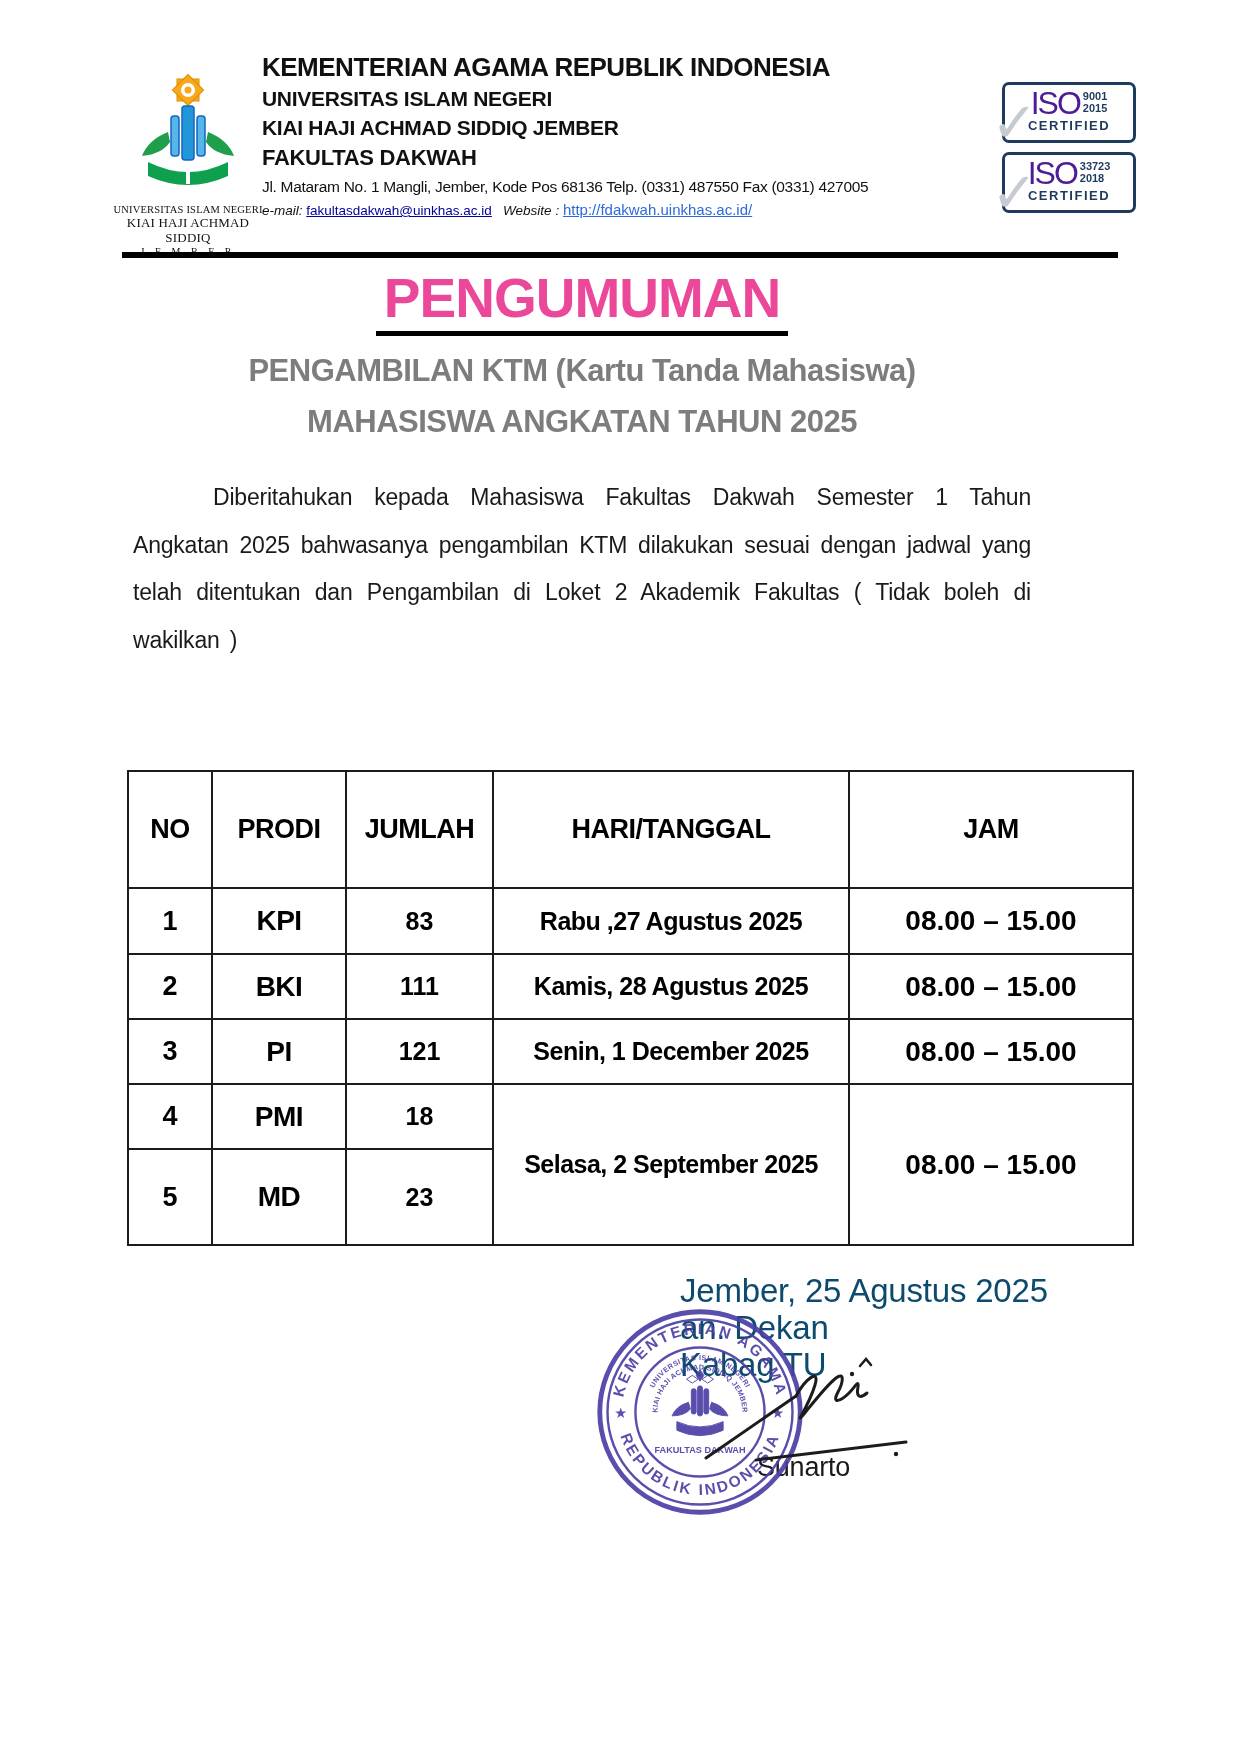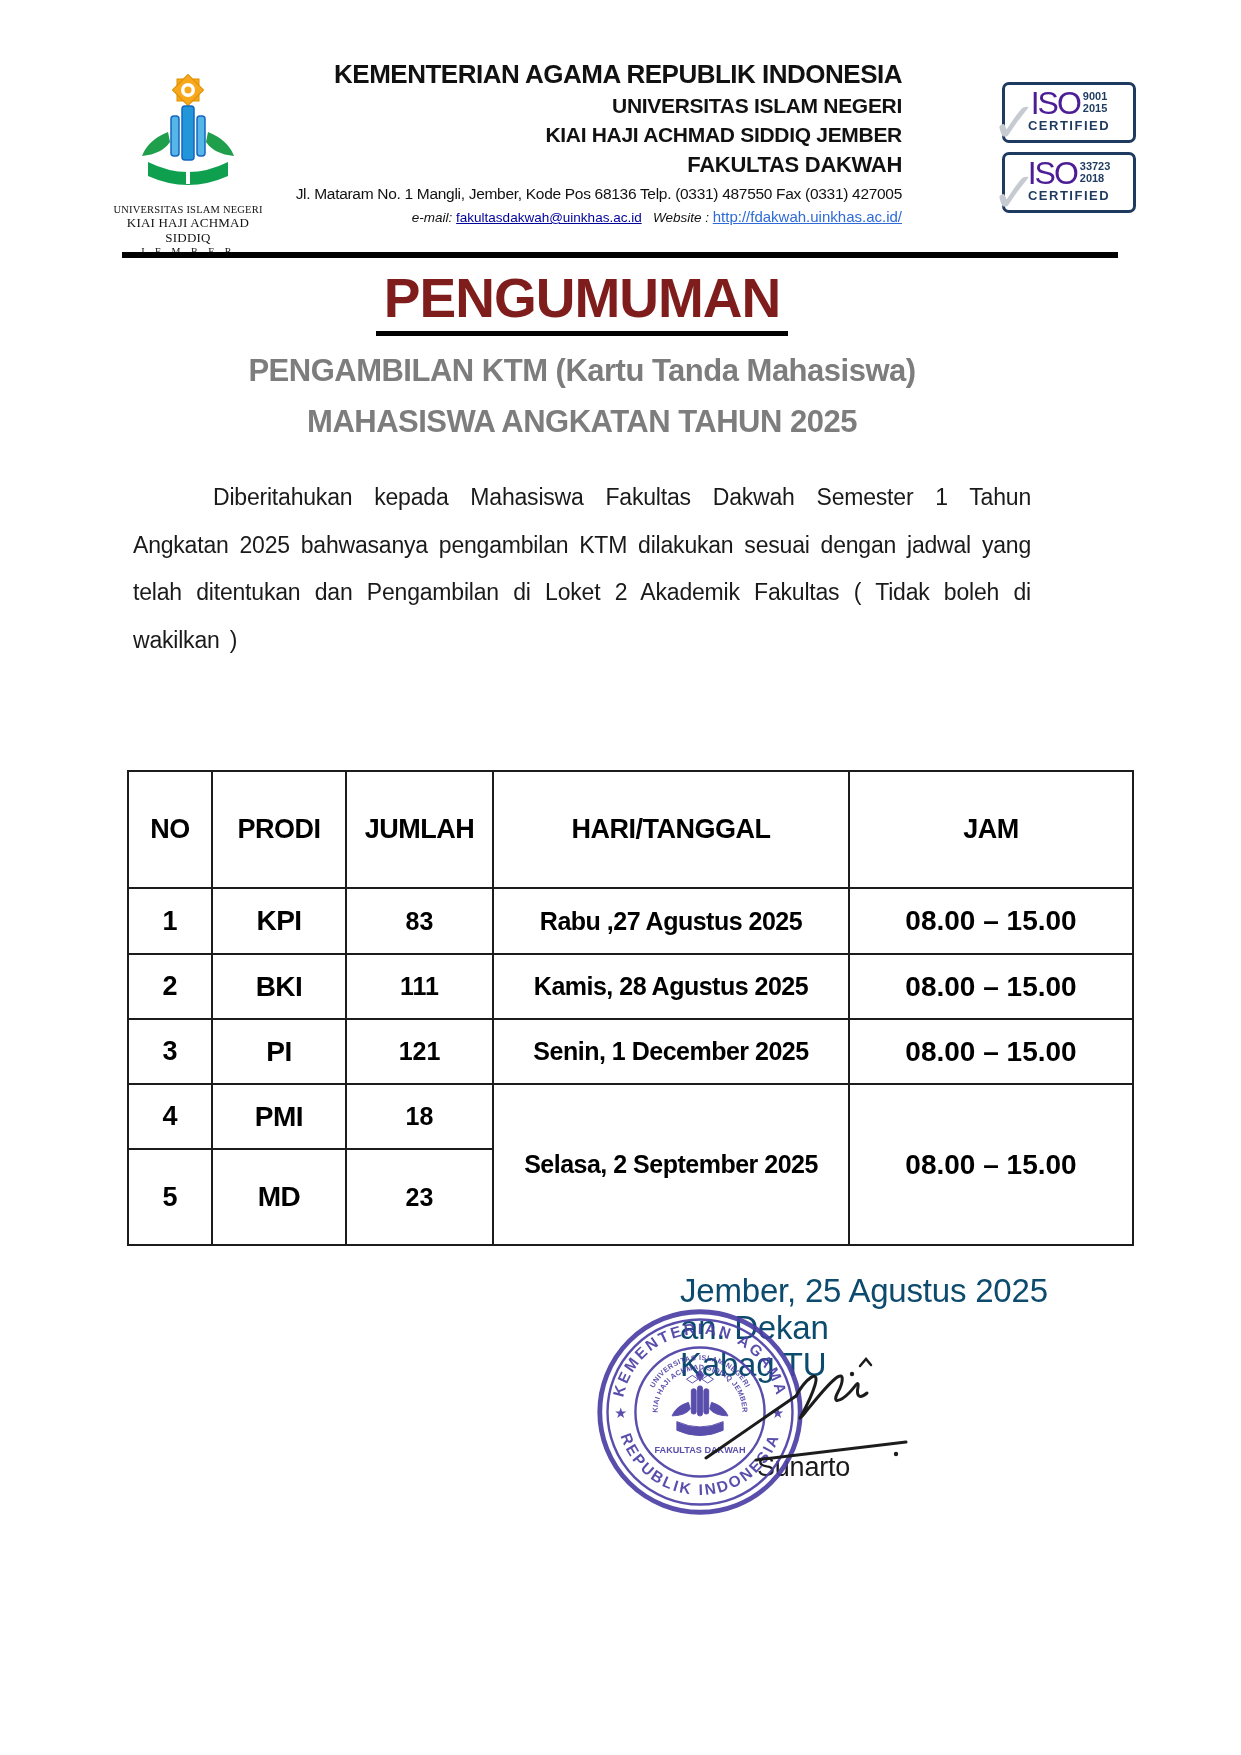--- a/index.html
+++ b/index.html
@@ -7,21 +7,21 @@
   body{font-family:"Liberation Sans", sans-serif; color:#111;}
   .page{position:relative;width:1241px;height:1755px;background:#fff;overflow:hidden;margin:0 auto;}
 
   
   .logo-block{position:absolute;left:110px;top:70px;width:156px;text-align:center;}
   .logo-caption{margin-top:2px;font-family:"Liberation Serif", serif;color:#111;line-height:1.15;}
   .logo-caption .lc1{font-size:10.5px;letter-spacing:.2px;}
   .logo-caption .lc2{font-size:13px;font-weight:normal;letter-spacing:.2px;}
   .logo-caption .lc3{font-size:10px;letter-spacing:4px;}
 
-  .letterhead-text{position:absolute;left:262px;top:59px;width:640px;text-align:right;}
+  .letterhead-text{position:absolute;left:262px;top:52px;width:640px;text-align:left;}
   .lh-ministry{font-size:26px;font-weight:bold;letter-spacing:-.5px;white-space:nowrap;}
   .lh-uni1{font-size:21px;font-weight:bold;margin-top:4px;letter-spacing:-.3px;}
   .lh-uni2{font-size:21px;font-weight:bold;margin-top:5px;letter-spacing:-.3px;}
   .lh-fac{font-size:22px;font-weight:bold;margin-top:5px;letter-spacing:-.3px;}
   .lh-addr{font-size:15.5px;margin-top:7px;letter-spacing:-.3px;white-space:nowrap;}
   .lh-contact{font-size:13.5px;margin-top:5px;white-space:nowrap;}
   .lh-contact .lbl{font-style:italic;color:#111;}
   .lh-contact a{text-decoration:underline;cursor:pointer;}
   .link-email{color:#00009b;}
   .link-web{color:#2e6bd8;font-size:15px;}
@@ -31,21 +31,21 @@
   .iso-check{position:absolute;left:-14px;top:10px;font-size:56px;font-weight:bold;color:#c6cad1;line-height:1;z-index:1;font-family:"DejaVu Sans", sans-serif;}
   .iso-row{position:relative;z-index:2;display:flex;justify-content:center;align-items:flex-start;margin-top:2px;}
   .iso-word{font-size:32px;font-weight:400;color:#4c1d95;letter-spacing:-2px;line-height:1;}
   .iso-nums{display:flex;flex-direction:column;font-size:11px;font-weight:bold;color:#1e3a5f;line-height:1.1;margin-left:3px;margin-top:3px;}
   .iso-cert{position:relative;z-index:2;text-align:center;font-size:13px;font-weight:bold;color:#1e3a5f;letter-spacing:1.5px;margin-top:-1px;}
 
   .rule{position:absolute;left:122px;top:252px;width:996px;height:6px;background:#000;}
 
   
   .content{position:absolute;left:133px;top:266px;width:898px;text-align:center;}
-  .doc-title{display:inline-block;font-size:55px;font-weight:bold;letter-spacing:-1px;border-bottom:5px solid #000;padding:0 8px 1px 8px;margin:0;color:#7f1d1d;}
+  .doc-title{display:inline-block;font-size:55px;font-weight:bold;letter-spacing:-1px;border-bottom:5px solid #000;padding:0 8px 1px 8px;margin:0;color:#ec4899;}
   .doc-sub{font-size:31px;font-weight:bold;color:#7d7d7d;margin:0;letter-spacing:-.5px;}
   .doc-sub.s1{margin-top:17px;}
   .doc-sub.s2{margin-top:15px;}
   .doc-par{margin:34px 0 0 0;text-align:justify;text-indent:80px;font-size:23px;line-height:47.5px;color:#1a1a1a;letter-spacing:-.2px;word-spacing:4px;}
 
   
   .sched{position:absolute;left:127px;top:770px;width:1005px;border-collapse:collapse;table-layout:fixed;border-radius:30px;}
   .sched td,.sched th{border:2px solid #1c1c1c;text-align:center;vertical-align:middle;padding:0;background:#fff;color:#000;}
   .sched .h{height:117px;font-size:27px;font-weight:bold;letter-spacing:-.5px;}
   .sched .r1{height:66px;} .sched .r2{height:65px;} .sched .r3{height:65px;} .sched .r4{height:65px;} .sched .r5{height:96px;}

